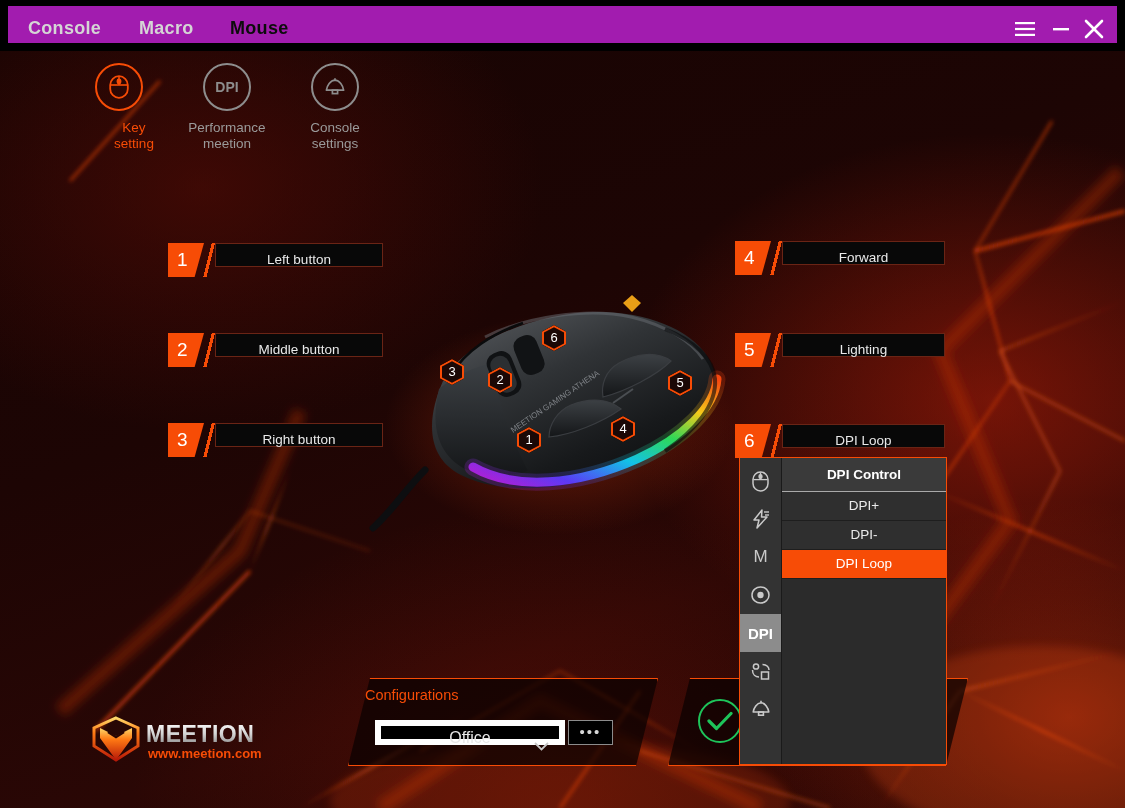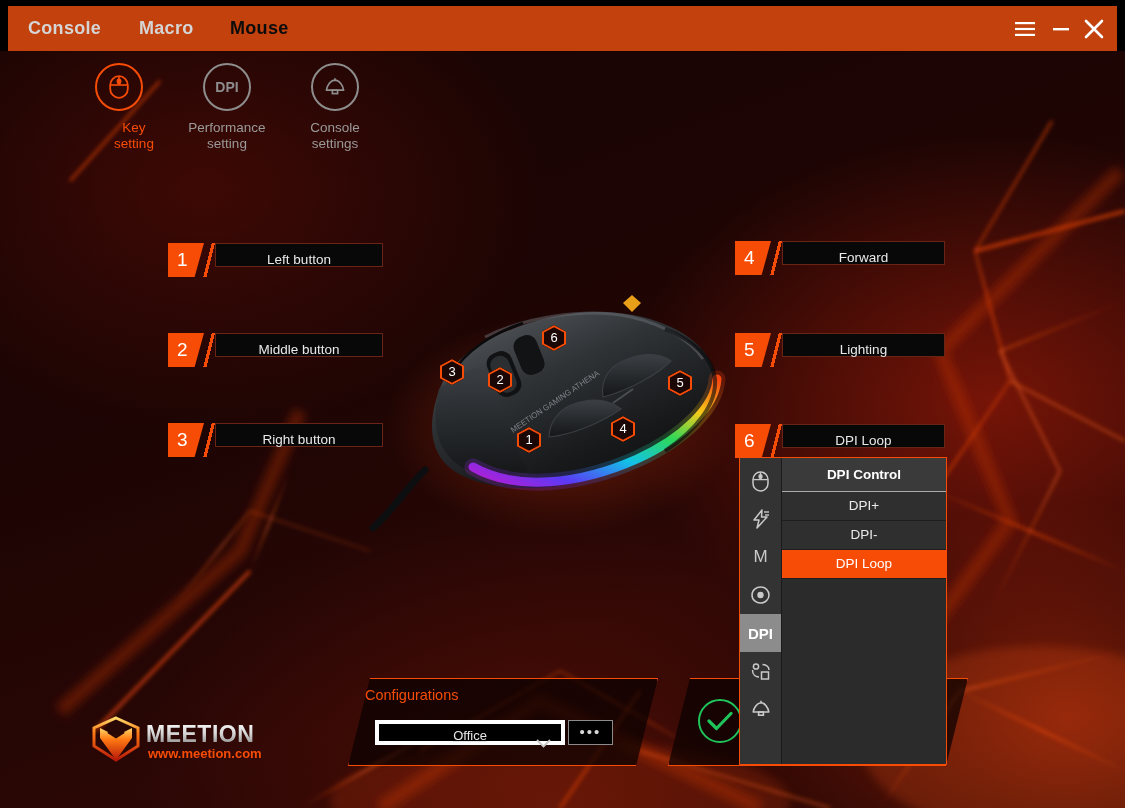--- a/index.html
+++ b/index.html
@@ -1,21 +1,21 @@
 <!DOCTYPE html>
 <html><head>
 <meta charset="utf-8">
 <style>
   html,body{margin:0;padding:0;background:#000;}
   body{width:1125px;height:808px;overflow:hidden;font-family:"Liberation Sans",sans-serif;}
 
   #app{position:relative;width:1125px;height:808px;background:#000;overflow:hidden;}
 
   
-  #titlebar{position:absolute;left:8px;top:6px;width:1109px;height:45px;background:#c2410c;}
+  #titlebar{position:absolute;left:8px;top:6px;width:1109px;height:37px;background:#a21caf;}
   .tab{position:absolute;top:0;height:45px;line-height:45px;font-size:18px;font-weight:bold;
        letter-spacing:.3px;cursor:pointer;}
   #tab-console{left:20px;color:#d5d5d5;}
   #tab-macro{left:122px;color:#d5d5d5;margin-left:9px;}
   #tab-mouse{left:222px;color:#0c0c0c;}
 
   .wbtn{position:absolute;top:0;height:45px;width:34px;cursor:pointer;}
   #btn-menu{left:1000px;}
   #btn-min{left:1036px;}
   #btn-close{left:1069px;}
@@ -96,22 +96,22 @@
            background:#2f2f2f;border-bottom:1px solid #1e1e1e;cursor:pointer;}
   .dd-item.sel{background:#F74C06;color:#fff;}
 
   
   #cfg{position:absolute;left:348px;top:678px;width:310px;height:88px;}
   #cfg .shape{position:absolute;inset:0;border:1px solid #F74C06;box-sizing:border-box;
         background:rgba(10,2,1,.72);
         clip-path:polygon(22px 0,100% 0,calc(100% - 22px) 100%,0 100%);}
   #cfg-title{position:absolute;left:17px;top:9px;color:#F74C06;font-size:14.5px;}
   #cfg-select{position:absolute;left:27px;top:42px;width:190px;height:25px;background:#000;
-        border:4px solid #ffffff;box-sizing:border-box;color:#e7e7e7;font-size:13px;
-        line-height:23px;text-align:center;cursor:pointer;text-decoration:underline;}
+        border:6px solid #ffffff;box-sizing:border-box;color:#e7e7e7;font-size:16px;
+        line-height:23px;text-align:center;cursor:pointer;}
   #cfg-caret{position:absolute;right:10px;top:8px;}
   #cfg-more{position:absolute;left:220px;top:42px;width:45px;height:25px;background:#000;
         border:1px solid #8c8c8c;box-sizing:border-box;color:#d8d8d8;font-size:15px;
         line-height:21px;text-align:center;letter-spacing:2px;cursor:pointer;}
 
   
   #apply-panel{position:absolute;left:668px;top:678px;width:300px;height:88px;}
   #apply-panel .shape{position:absolute;inset:0;border:1px solid #F74C06;box-sizing:border-box;
         background:rgba(10,2,1,.72);
         clip-path:polygon(22px 0,100% 0,calc(100% - 22px) 100%,0 100%);}
@@ -215,21 +215,21 @@
         </svg>
       </div>
       <div class="nav-lbl">Key setting</div>
     </div>
     <div class="nav-item">
       <div class="nav-circle">
         <svg width="40" height="18" viewBox="0 0 40 18">
             <text class="dpi-txt" x="20" y="13.5" text-anchor="middle">DPI</text>
           </svg>
       </div>
-      <div class="nav-lbl">Performance setting</div>
+      <div class="nav-lbl">Performance meetion</div>
     </div>
     <div class="nav-item">
       <div class="nav-circle">
         <svg width="24" height="22" viewBox="0 0 24 22">
           <path d="M12 2.2 L12 4.2 M12 4.2 C7.4 4.4 4 9.6 3.4 14.2 L20.6 14.2 C20 9.6 16.6 4.4 12 4.2 Z" fill="none" stroke="#8d8d8d" stroke-width="1.7" stroke-linejoin="round"></path>
           <rect x="9.4" y="14.2" width="5.2" height="3.4" fill="none" stroke="#8d8d8d" stroke-width="1.7"></rect>
         </svg>
       </div>
       <div class="nav-lbl">Console settings</div>
     </div>

